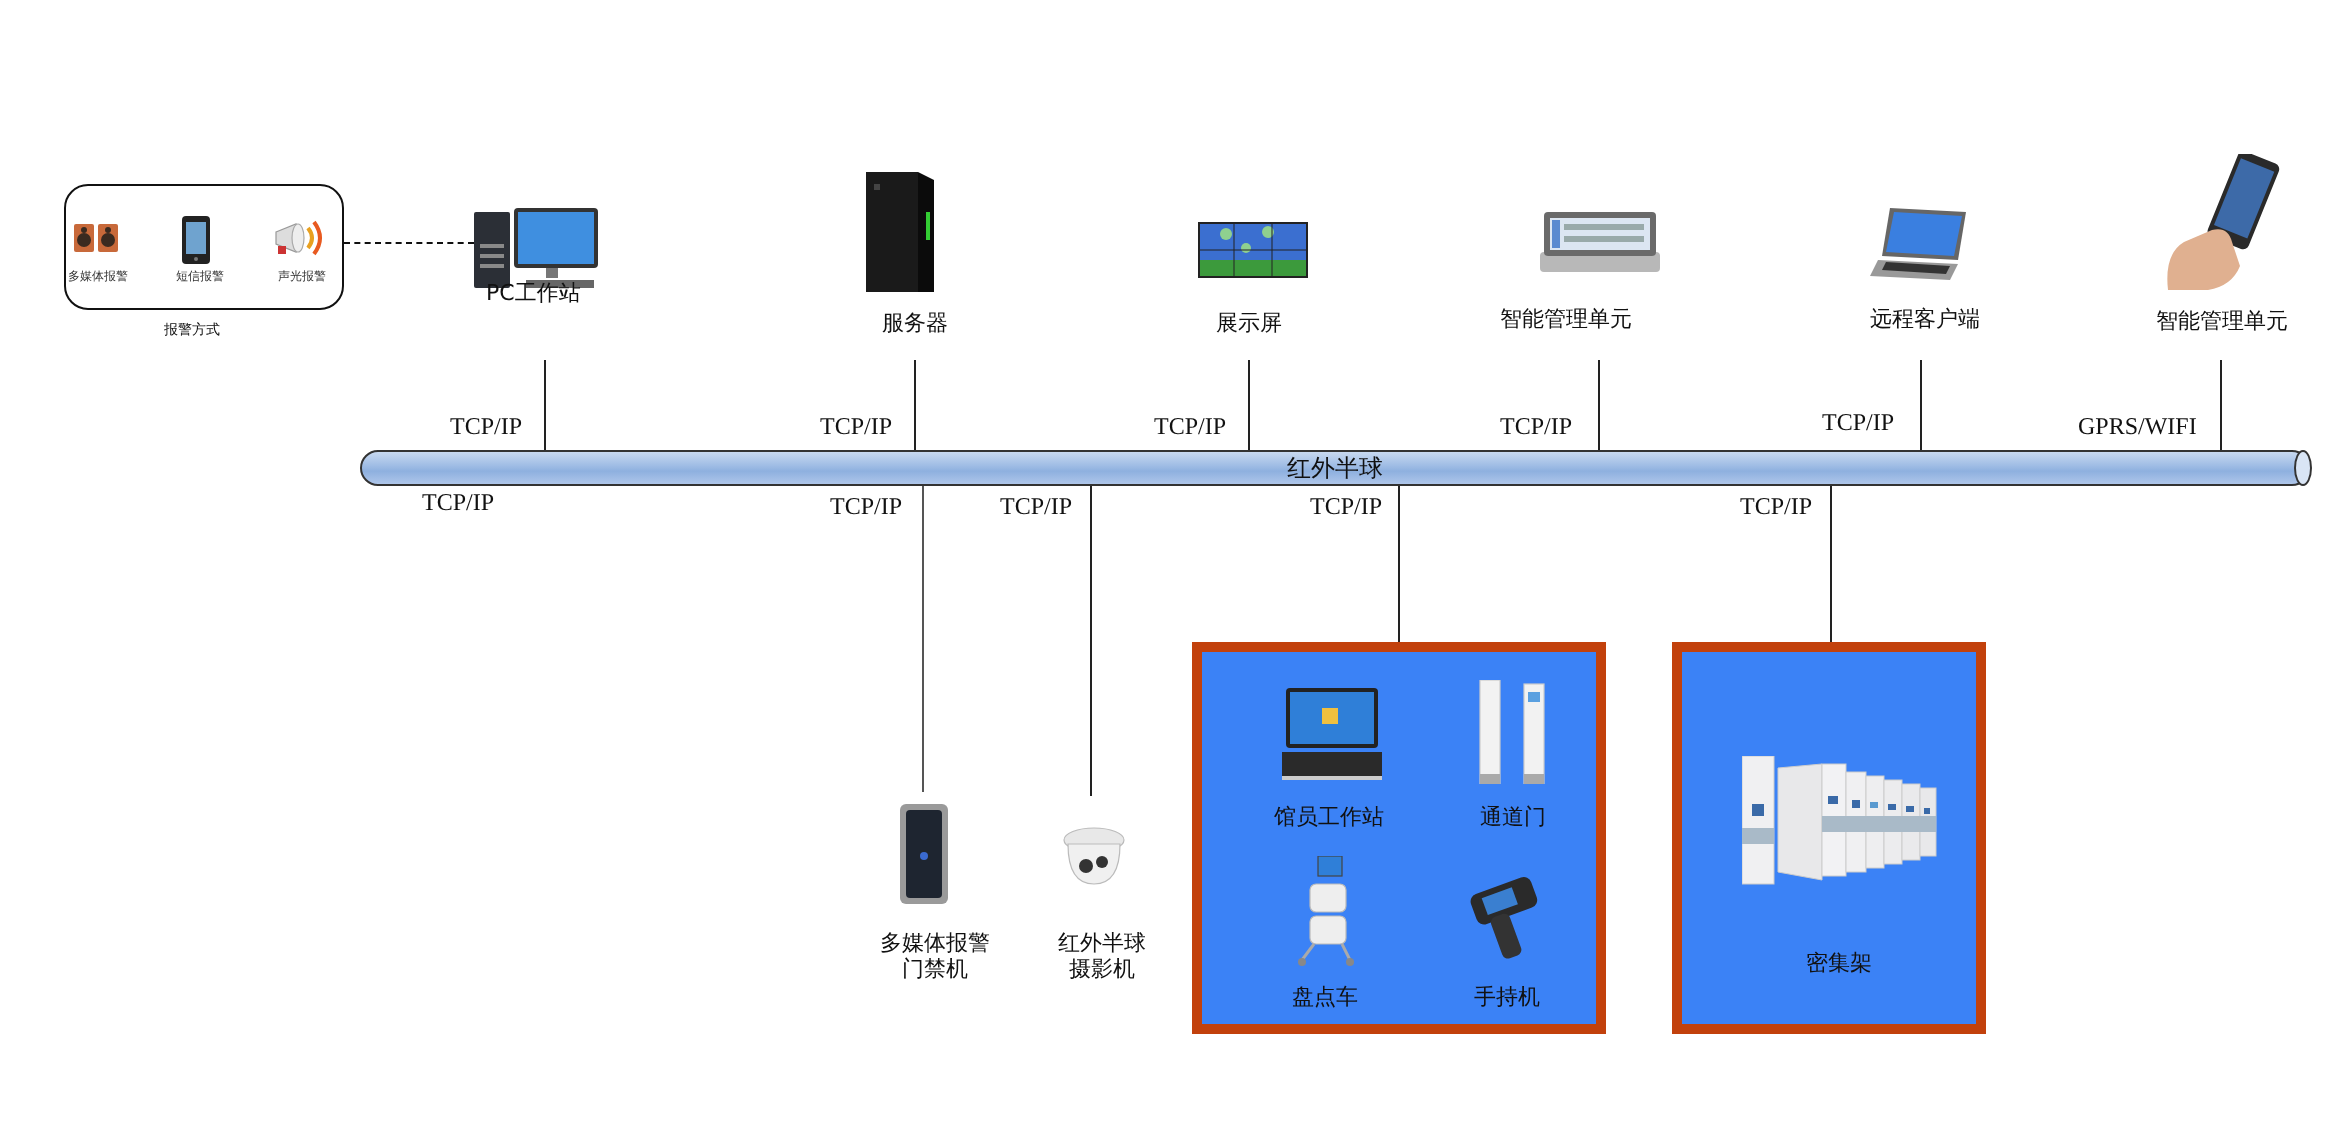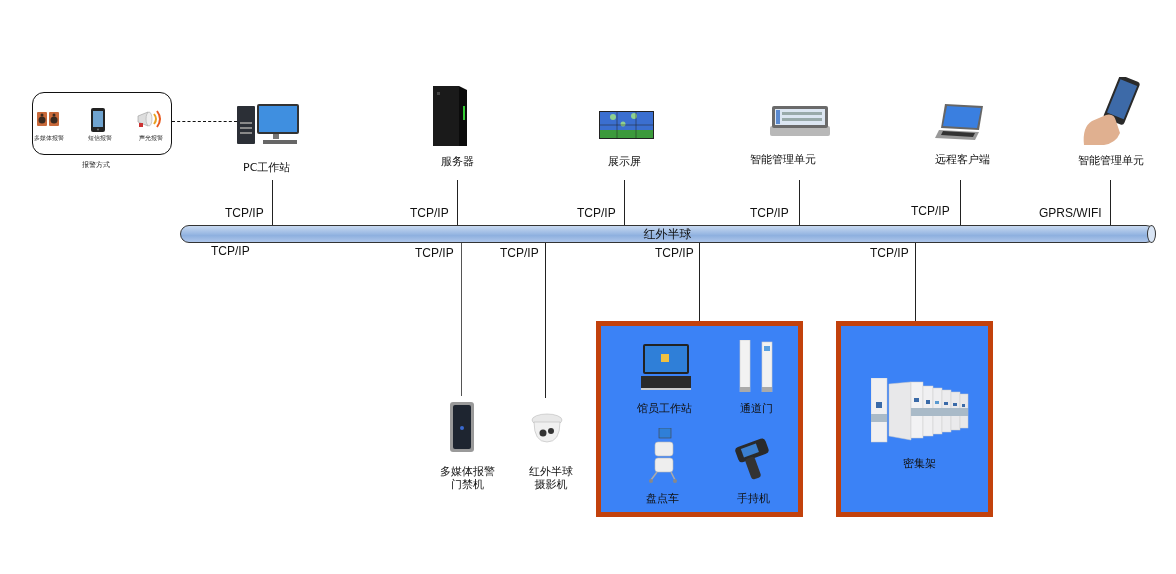--- a/index.html
+++ b/index.html
@@ -1,20 +1,20 @@
 <!DOCTYPE html>
 <html><head>
 <meta charset="utf-8">
 <style>
   html, body { margin:0; padding:0; background:#ffffff; }
   body { width:1176px; height:574px; position:relative; overflow:hidden;
          font-family: "DejaVu Sans", "Liberation Sans", sans-serif; color:#111; }
   .abs { position:absolute; }
   .lbl { position:absolute; font-size:11px; color:#111; white-space:nowrap; text-align:center; }
-  .proto { position:absolute; font-family:Liberation Sans, sans-serif; font-size:12px; color:#111; white-space:nowrap; }
+  .proto { position:absolute; font-family:Liberation Serif, serif; font-size:12px; color:#111; white-space:nowrap; }
   .vline { position:absolute; width:1px; background:#222; }
   .icon { position:absolute; }
 
   
   #pipe { left:180px; top:225px; width:975px; height:18px;
           border:1px solid #333; border-radius:9px / 9px;
           background: linear-gradient(#c8d9f0, #9dbbe4 45%, #8eb0df 60%, #aec6ea);
           box-sizing:border-box; }
   #pipe-end { left:1147px; top:225px; width:9px; height:18px; border:1px solid #333;
               border-radius:50%; background:#d9e5f5; box-sizing:border-box; }
@@ -64,21 +64,21 @@
 <svg class="icon" style="left:237px;top:104px" width="64" height="42" viewBox="0 0 64 42">
   <rect x="0" y="2" width="18" height="38" rx="1" fill="#2b2f36"></rect>
   <rect x="3" y="18" width="12" height="2" fill="#888"></rect>
     <rect x="3" y="23" width="12" height="2" fill="#888"></rect>
     <rect x="3" y="28" width="12" height="2" fill="#888"></rect>
   <rect x="20" y="0" width="42" height="30" rx="2" fill="#333"></rect>
   <rect x="22" y="2" width="38" height="26" fill="#3f8fe0"></rect>
   <rect x="36" y="30" width="6" height="5" fill="#777"></rect>
   <rect x="26" y="36" width="34" height="4" fill="#666"></rect>
 </svg>
-<span class="lbl" style="left:243px;top:160px">PC工作站</span>
+<span class="lbl" style="left:243px;top:139px">PC工作站</span>
 
 <svg class="icon" style="left:433px;top:84px" width="34" height="62" viewBox="0 0 34 62">
   <rect x="0" y="2" width="26" height="60" fill="#1a1a1a"></rect>
   <polygon points="26,2 34,6 34,62 26,62" fill="#0b0b0b"></polygon>
   <rect x="30" y="22" width="2" height="14" fill="#3c3"></rect>
   <rect x="4" y="8" width="3" height="3" fill="#444"></rect>
 </svg>
 <span class="lbl" style="left:441px;top:154px">服务器</span>
 
 <svg class="icon" style="left:599px;top:111px" width="55" height="28" viewBox="0 0 55 28">
@@ -232,14 +232,14 @@
     <rect x="80" y="14" width="9" height="38" fill="#eaeaec" stroke="#ccc" stroke-width="0.5"></rect>
     <rect x="89" y="16" width="8" height="34" fill="#e8e8ea" stroke="#ccc" stroke-width="0.5"></rect>
     <rect x="40" y="30" width="57" height="8" fill="#a9bac8"></rect>
     <rect x="43" y="20" width="5" height="4" fill="#3a6aa8"></rect>
       <rect x="55" y="22" width="4" height="4" fill="#3a6aa8"></rect>
     <rect x="64" y="23" width="4" height="3" fill="#5a9ad0"></rect>
       <rect x="73" y="24" width="4" height="3" fill="#3a6aa8"></rect>
     <rect x="82" y="25" width="4" height="3" fill="#3a6aa8"></rect>
       <rect x="91" y="26" width="3" height="3" fill="#3a6aa8"></rect>
   </svg>
-  <span class="lbl" style="left:62px;top:130px">密集架</span>
+  <span class="lbl" style="left:62px;top:148px">密集架</span>
 </div>
 
 </body></html>

